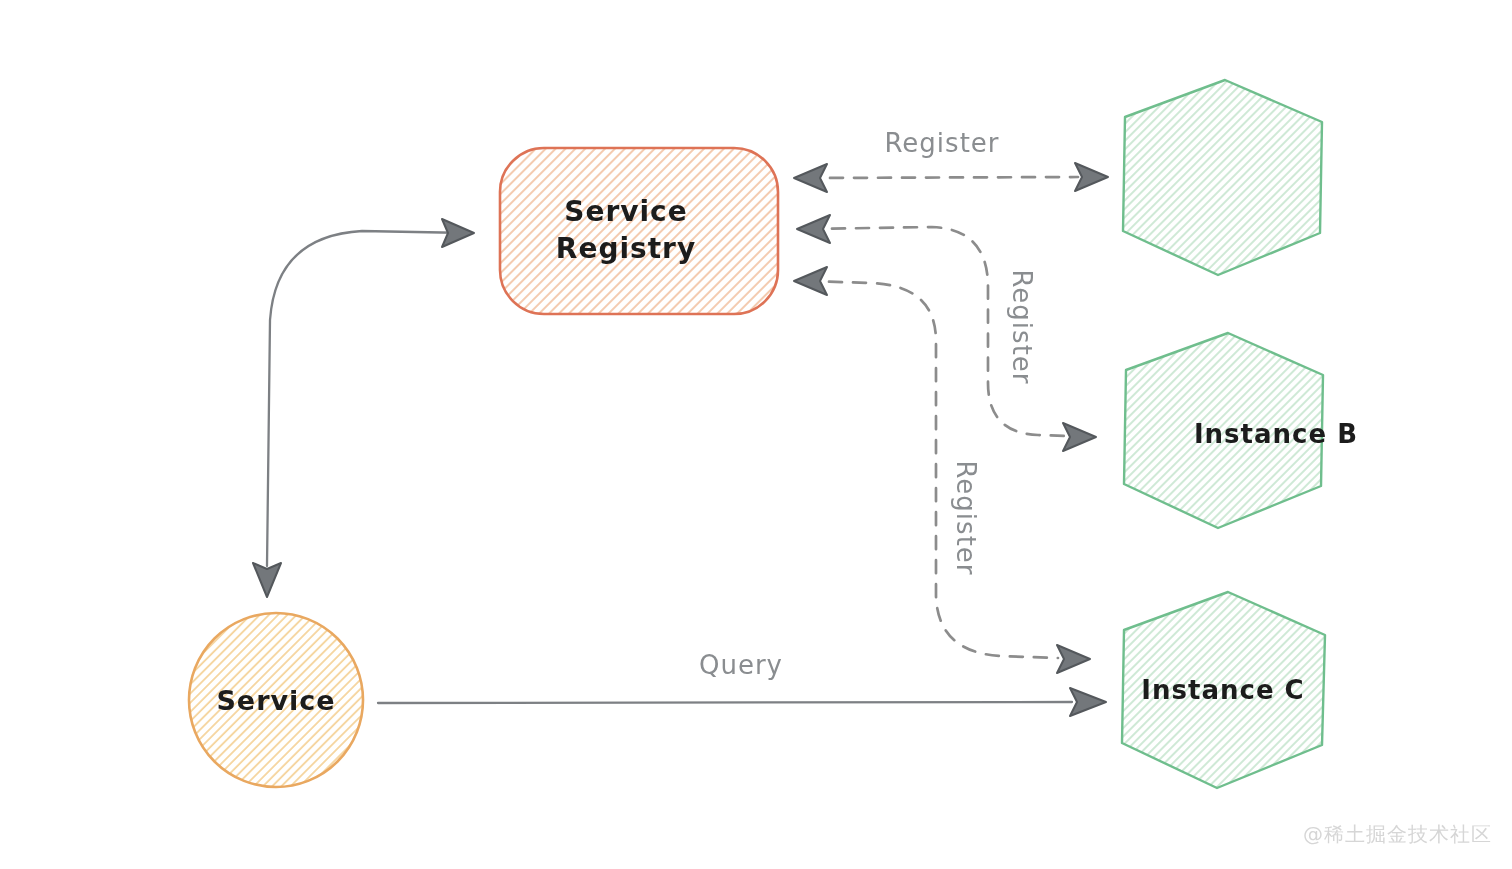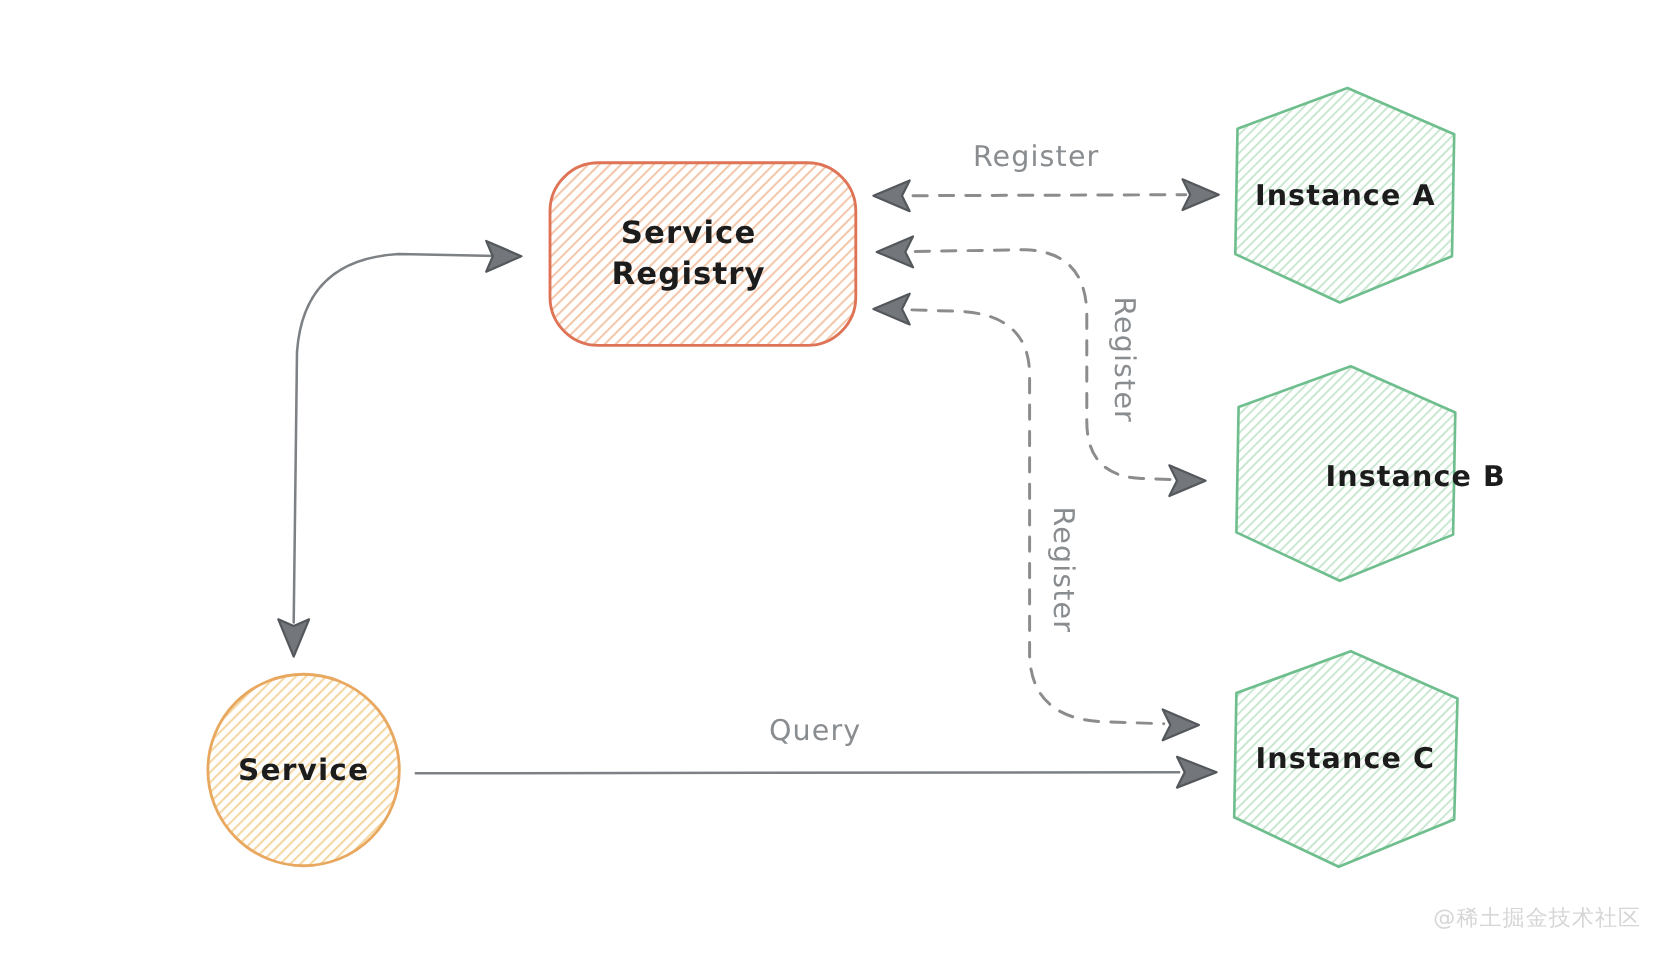--- a/index.html
+++ b/index.html
@@ -69,21 +69,21 @@
     letter-spacing: 1px;
     pointer-events: none;
   }
   .registry-label {
     left: 500px; top: 148px; width: 252px; height: 166px;
     display: flex; flex-direction: column; align-items: center; justify-content: center;
     font-size: 28px; line-height: 1.32;
   }
   .instance-label { width: 206px; font-size: 26px; line-height: 36px; height: 36px; }
   .label-instance-a { left: 1120px; top: 160px; }
-  .label-instance-b { left: 1184px; top: 416px; }
+  .label-instance-b { left: 1152px; top: 416px; text-align: right; }
   .label-instance-c { left: 1120px; top: 672px; }
   .client-label { left: 186px; top: 682px; width: 180px; font-size: 27px; line-height: 38px; height: 38px; }
   .edge-label {
     position: absolute;
     color: var(--edge-label, #8a8d90);
     font-size: 26px;
     text-align: center;
     width: 170px;
     line-height: 34px;
     height: 34px;
@@ -157,21 +157,20 @@
     <g>
       <path class="edge-solid" d="M 378 703 L 1072 702"></path>
       <polygon class="arrowhead" points="1106,702 1070,688 1077,702 1070,716"></polygon>
     </g>
   </svg>
 
   <div class="node-label registry-label">
     <span>Service</span>
     <span>Registry</span>
   </div>
-  <div class="node-label instance-label label-instance-a">Instance A</div>
   <div class="node-label instance-label label-instance-b">Instance B</div>
   <div class="node-label instance-label label-instance-c">Instance C</div>
   <div class="node-label client-label">Service</div>
 
   <div class="edge-label label-register-a">Register</div>
   <div class="edge-label label-register-b">Register</div>
   <div class="edge-label label-register-c">Register</div>
   <div class="edge-label label-query">Query</div>
 
   <div class="watermark">@稀土掘金技术社区</div>

